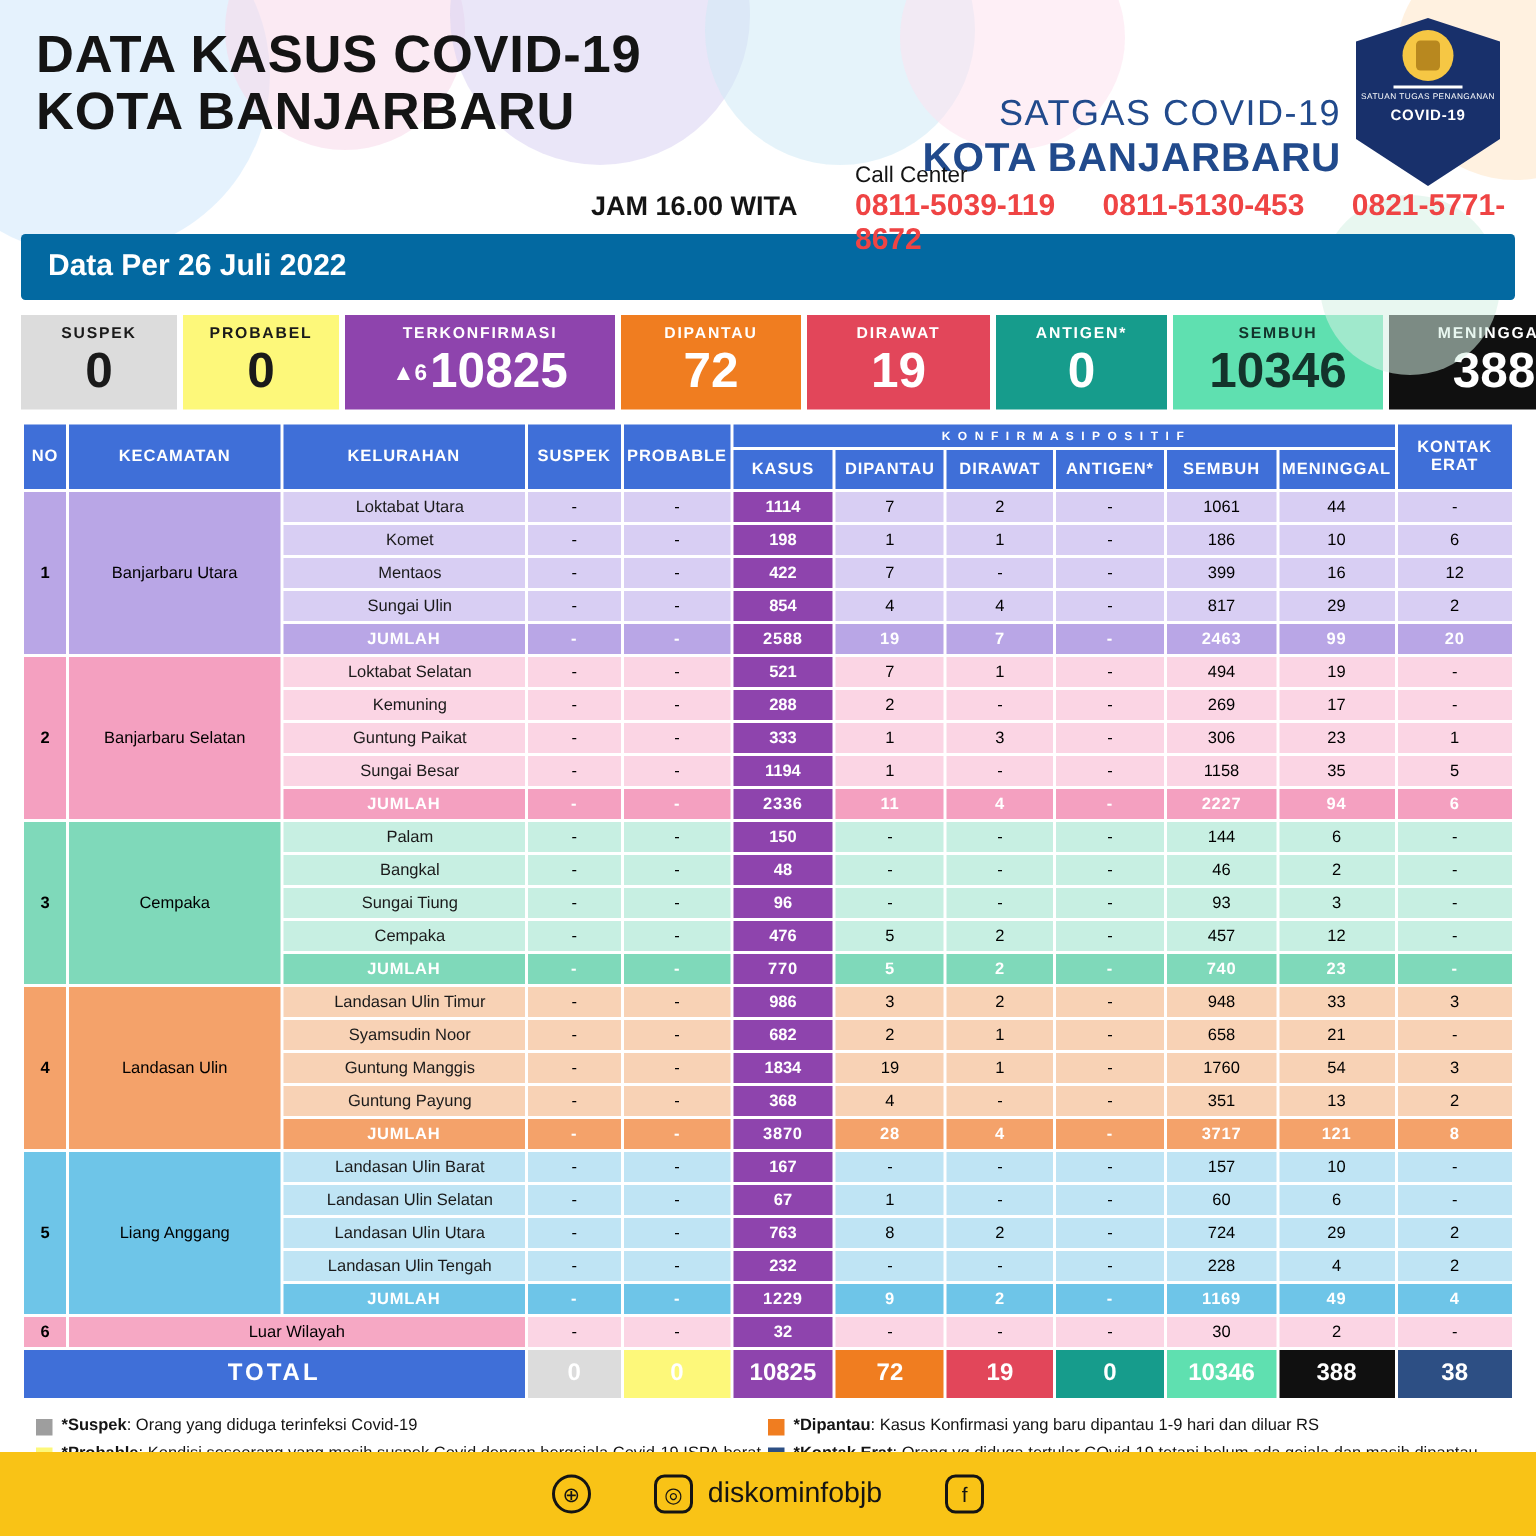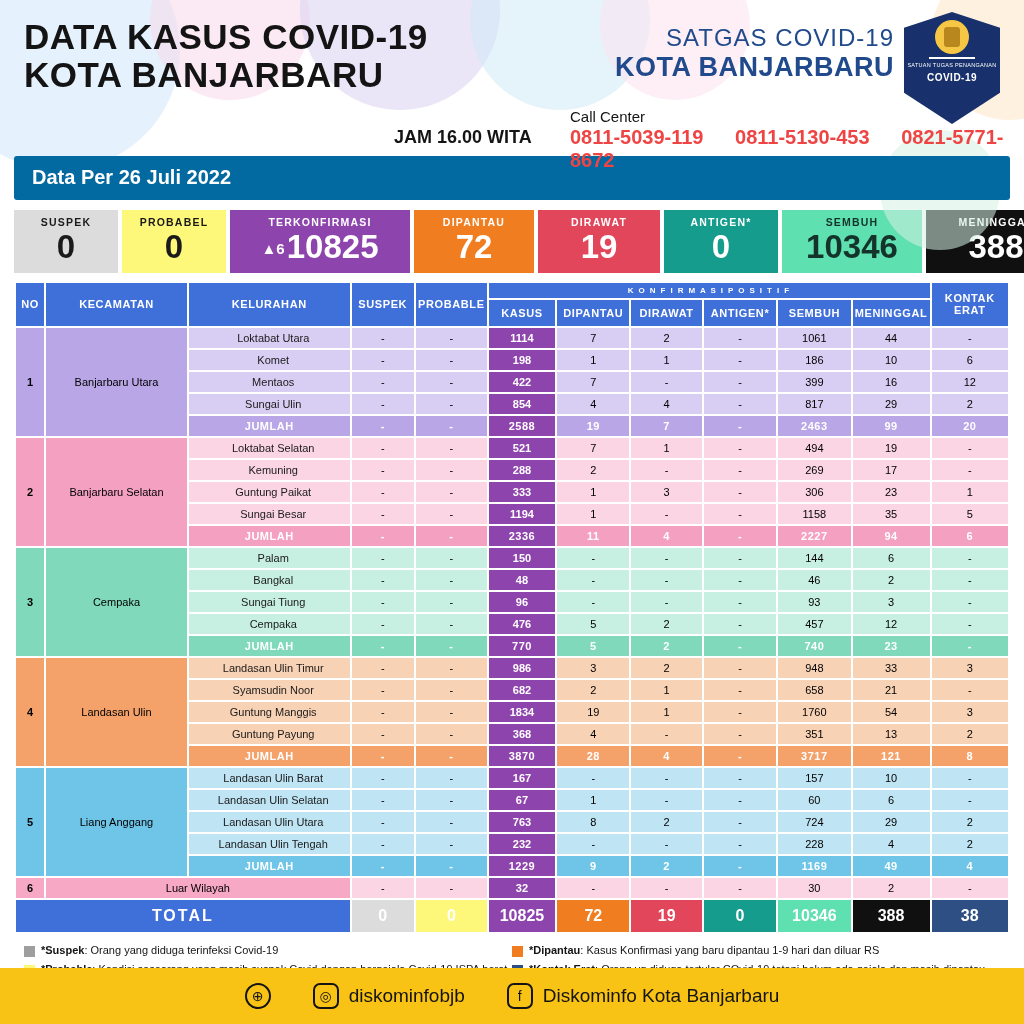--- a/index.html
+++ b/index.html
@@ -26,21 +26,21 @@
   
   .header { position:relative; padding:18px 24px 0 24px; height:150px; }
   .title {
     font-size:35px; font-weight:bold; line-height:1.08; color:#141414;
     letter-spacing:.5px;
   }
   .title .l2 { display:block; }
   .satgas {
     position:absolute; right:130px; top:24px; text-align:right; color:#214a8c;
   }
-  .satgas .s1 { font-size:24px; letter-spacing:1px; }
+  .satgas .s1 { font-size:24px; letter-spacing:1px;margin-top:38px; }
   .satgas .s2 { font-size:27px; font-weight:bold; letter-spacing:.5px; }
   .logo {
     position:absolute; right:24px; top:12px; width:96px; height:112px;
     background:#18306b;
     clip-path: polygon(50% 0%, 100% 14%, 100% 72%, 50% 100%, 0% 72%, 0% 14%);
     color:#fff; text-align:center; padding-top:8px;
   }
   .logo .crest {
     width:34px;height:34px;margin:0 auto 2px auto;border-radius:50%;
     background:#f6c744; position:relative;
@@ -631,17 +631,16 @@
   <div class="footer">
     <div class="fitem">
       <span class="ficon">⊕</span>
     </div>
     <div class="fitem">
       <span class="ficon sq">◎</span>
       <span>diskominfobjb</span>
     </div>
     <div class="fitem">
       <span class="ficon sq">f</span>
-      <span>Diskominfo Kota Banjarbaru</span>
     </div>
   </div>
 
 </div>
 
 </body></html>

